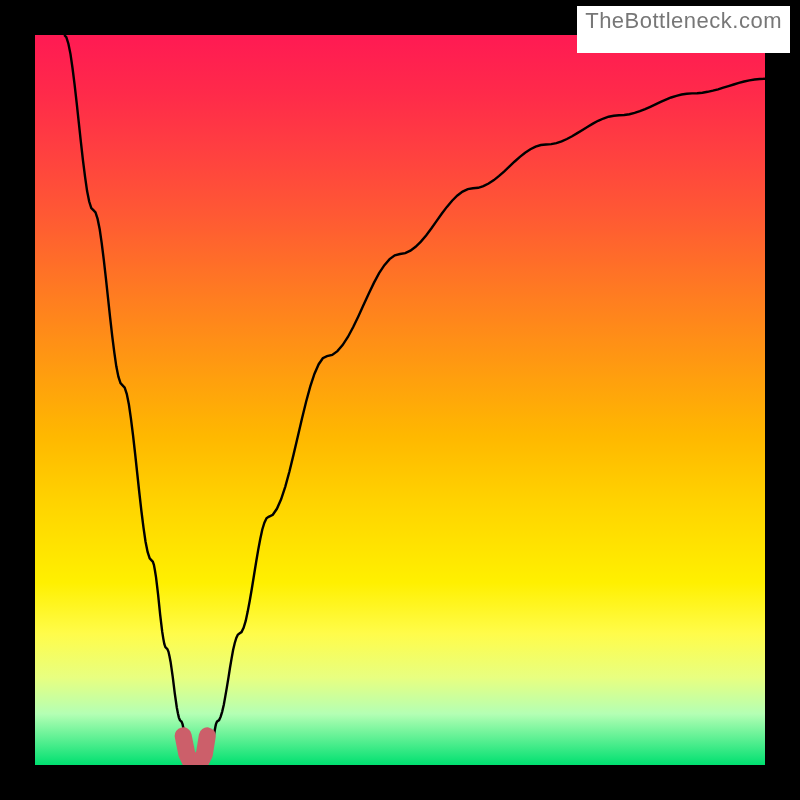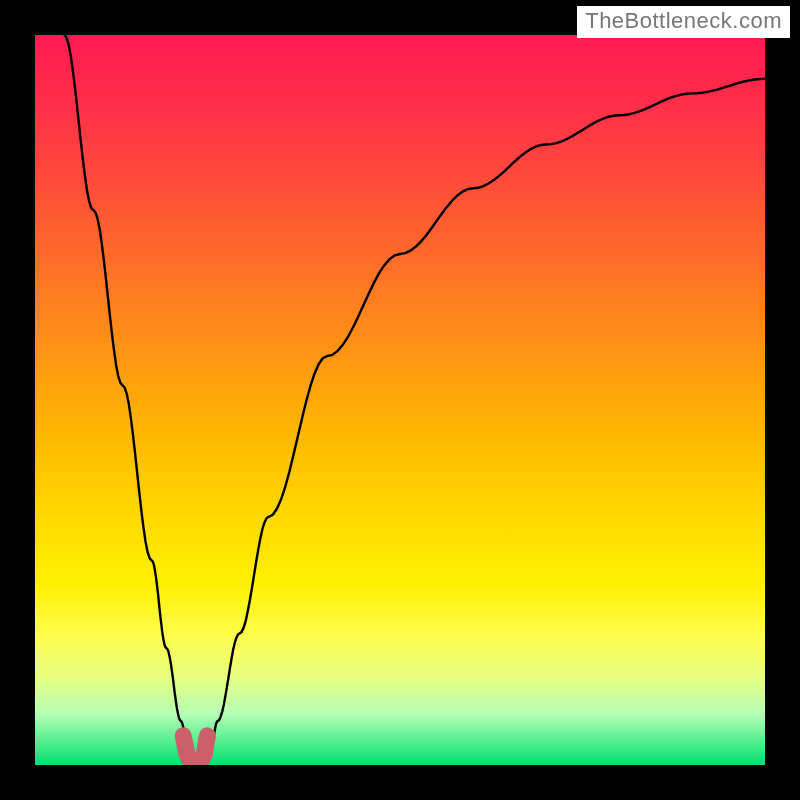--- a/index.html
+++ b/index.html
@@ -49,21 +49,21 @@
   }
   .wm {
     position: absolute;
     right: 10px;
     top: 6px;
     color: #777;
     background: #fff;
     font-family: Arial, Helvetica, sans-serif;
     font-size: 22px;
     letter-spacing: 0.5px;
-    padding: 2px 8px 4px 8px;
+    padding: 2px 8px 19px 8px;
   }
 </style>
 </head>
 <body>
 
 <div class="frame">
 
   <div class="plot-area"></div>
 
   <svg class="plot-svg" viewBox="0 0 730 730" preserveAspectRatio="none">

